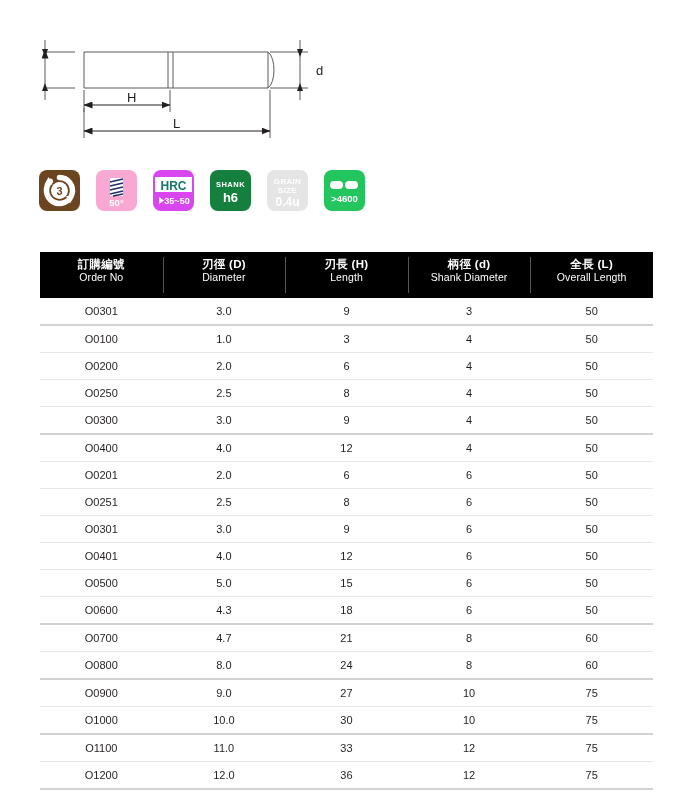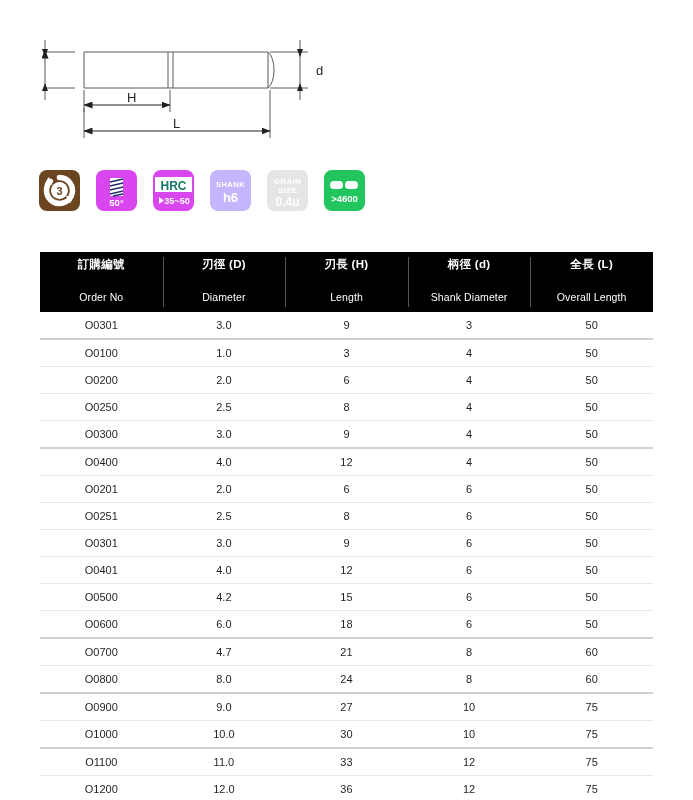--- a/index.html
+++ b/index.html
@@ -53,21 +53,21 @@
     position: absolute;
     left: 40px;
     top: 252px;
     width: 613px;
     border-collapse: collapse;
     table-layout: fixed;
   }
   #spec-table thead th {
     background: #000000;
     color: #ffffff;
-    padding: 5px 0 8px 0;
+    padding: 5px 0 14px 0;
     font-weight: normal;
     vertical-align: middle;
     position: relative;
     text-align: center;
   }
   #spec-table thead th + th::before {
     content: "";
     position: absolute;
     left: 0;
     top: 5px;
@@ -80,21 +80,20 @@
     font-size: 11.5px;
     line-height: 14px;
     font-weight: bold;
     letter-spacing: 0.3px;
   }
   .th-en {
     display: block;
     font-size: 10.5px;
     line-height: 13px;
     letter-spacing: 0.1px;
-    margin-top: 20px;
   }
   #spec-table tbody td {
     text-align: center;
     font-size: 11px;
     line-height: 13px;
     color: #231f20;
     padding: 6.5px 0 6.5px 0;
     border-bottom: 1px solid #e8e8e8;
   }
   #spec-table tbody tr.group-end td {
@@ -170,21 +169,21 @@
       <g>
         <path d="M20.5,7.5 a13,13 0 1,1 -9.2,3.8" fill="none" stroke="#ffffff" stroke-width="5.5" stroke-linecap="round"></path>
         <path d="M9.5,7 L13.5,14.5 L5.5,14.5 Z" fill="#ffffff"></path>
         <path d="M31,33.5 L27,26 L35,26 Z" fill="#ffffff"></path>
         <circle cx="20.5" cy="20.5" r="8.5" fill="#ffffff"></circle>
       </g>
       <text x="20.5" y="25" text-anchor="middle" font-family="Liberation Sans, sans-serif" font-size="11" font-weight="bold" fill="#6b4420">3</text>
     </svg>
   </div>
 
-  <div class="badge" style="background:#d946ef">
+  <div class="badge" style="background:#f9a8d4">
     <svg class="badge-svg" width="41" height="41" viewBox="0 0 41 41">
       <g>
         <rect x="14" y="8" width="13" height="18" fill="#ffffff"></rect>
         <g stroke="#20306b" stroke-width="1.6">
           <line x1="14" y1="12" x2="27" y2="9"></line>
           <line x1="14" y1="16" x2="27" y2="13"></line>
           <line x1="14" y1="20" x2="27" y2="17"></line>
           <line x1="14" y1="24" x2="27" y2="21"></line>
           <line x1="17" y1="26" x2="27" y2="24"></line>
         </g>
@@ -195,21 +194,21 @@
 
   <div class="badge" style="background:#d946ef">
     <svg class="badge-svg" width="41" height="41" viewBox="0 0 41 41">
       <rect x="2" y="7" width="37" height="15" fill="#ffffff"></rect>
       <text x="20.5" y="19.5" text-anchor="middle" font-family="Liberation Sans, sans-serif" font-size="12" font-weight="bold" fill="#15786b">HRC</text>
       <path d="M6,27 L11,30.5 L6,34 Z" fill="#ffffff"></path>
       <text x="24" y="34" text-anchor="middle" font-family="Liberation Sans, sans-serif" font-size="9" font-weight="bold" fill="#ffffff">35~50</text>
     </svg>
   </div>
 
-  <div class="badge" style="background:#c4b5fd">
+  <div class="badge" style="background:#15803d">
     <svg class="badge-svg" width="41" height="41" viewBox="0 0 41 41">
       <text x="20.5" y="17" text-anchor="middle" font-family="Liberation Sans, sans-serif" font-size="7.5" font-weight="bold" letter-spacing="0.5" fill="#ffffff">SHANK</text>
       <text x="20.5" y="32" text-anchor="middle" font-family="Liberation Sans, sans-serif" font-size="13" font-weight="bold" fill="#ffffff">h6</text>
     </svg>
   </div>
 
   <div class="badge" style="background:#e5e5e5">
     <svg class="badge-svg" width="41" height="41" viewBox="0 0 41 41">
       <text x="20.5" y="14" text-anchor="middle" font-family="Liberation Sans, sans-serif" font-size="8" font-weight="bold" letter-spacing="0.3" fill="#ffffff">GRAIN</text>
       <text x="20.5" y="23" text-anchor="middle" font-family="Liberation Sans, sans-serif" font-size="8" font-weight="bold" letter-spacing="0.3" fill="#ffffff">SIZE</text>
@@ -326,28 +325,28 @@
       </tr>
       <tr>
         <td>O0401</td>
         <td>4.0</td>
         <td>12</td>
         <td>6</td>
         <td>50</td>
       </tr>
       <tr>
         <td>O0500</td>
-        <td>4.2</td>
+        <td>5.0</td>
         <td>15</td>
         <td>6</td>
         <td>50</td>
       </tr>
       <tr class="group-end">
         <td>O0600</td>
-        <td>6.0</td>
+        <td>4.3</td>
         <td>18</td>
         <td>6</td>
         <td>50</td>
       </tr>
       <tr>
         <td>O0700</td>
         <td>4.7</td>
         <td>21</td>
         <td>8</td>
         <td>60</td>

